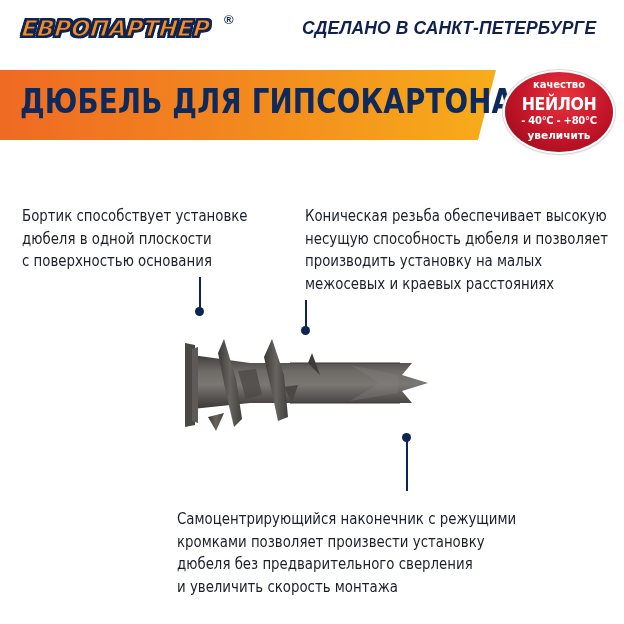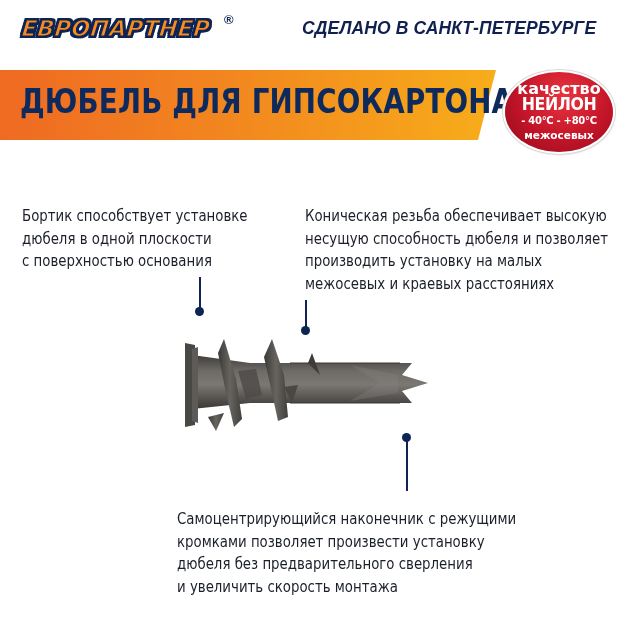--- a/index.html
+++ b/index.html
@@ -44,21 +44,21 @@
   
   .badge {
     left: 505px; top: 72px; width: 108px; height: 80px; border-radius: 50%;
     background: radial-gradient(ellipse at 55% 30%, #e9343f 0%, #c21428 55%, #8f0a1a 100%);
     box-shadow: 0 0 0 2px #ffffff, 0 0 0 3px #d9d9d9, 1px 2px 3px rgba(0,0,0,0.3);
   }
   .badge-top, .badge-main, .badge-temp, .badge-bottom {
     position: absolute; left: 0; width: 100%; text-align: center; color: #fff;
     font-family: "DejaVu Sans", sans-serif;
   }
-  .badge-top { top: 7px; font-size: 16px; font-weight: bold; }
+  .badge-top { top: 7px; font-size: 10px; font-weight: bold; }
   .badge-main { top: 21px; font-size: 18px; font-weight: bold; letter-spacing: -0.5px; transform: scaleX(0.88); }
   .badge-temp { top: 43px; font-size: 10px; font-weight: bold; letter-spacing: -0.3px; }
   .badge-bottom { top: 57px; font-size: 10.5px; font-weight: bold; }
 
   
   .callout {
     font-family: "DejaVu Sans", sans-serif; font-size: 15.5px; color: #1b1f2a;
     line-height: 22.5px; white-space: nowrap;
     transform: scaleX(0.86); transform-origin: left top;
   }
@@ -81,21 +81,21 @@
 <span class="abs reg">®</span>
 <div class="abs tagline">СДЕЛАНО В САНКТ-ПЕТЕРБУРГЕ</div>
 
 <div class="abs banner"></div>
 <div class="abs banner-title">ДЮБЕЛЬ ДЛЯ ГИПСОКАРТОНА</div>
 
 <div class="abs badge">
   <div class="badge-top">качество</div>
   <div class="badge-main">НЕЙЛОН</div>
   <div class="badge-temp">- 40°C - +80°C</div>
-  <div class="badge-bottom">межосевых</div>
+  <div class="badge-bottom">увеличить</div>
 </div>
 
 <div class="abs callout c1">
   <div>Бортик способствует установке</div>
   <div>дюбеля в одной плоскости</div>
   <div>с поверхностью основания</div>
 </div>
 <div class="abs callout c2">
   <div>Коническая резьба обеспечивает высокую</div>
   <div>несущую способность дюбеля и позволяет</div>

